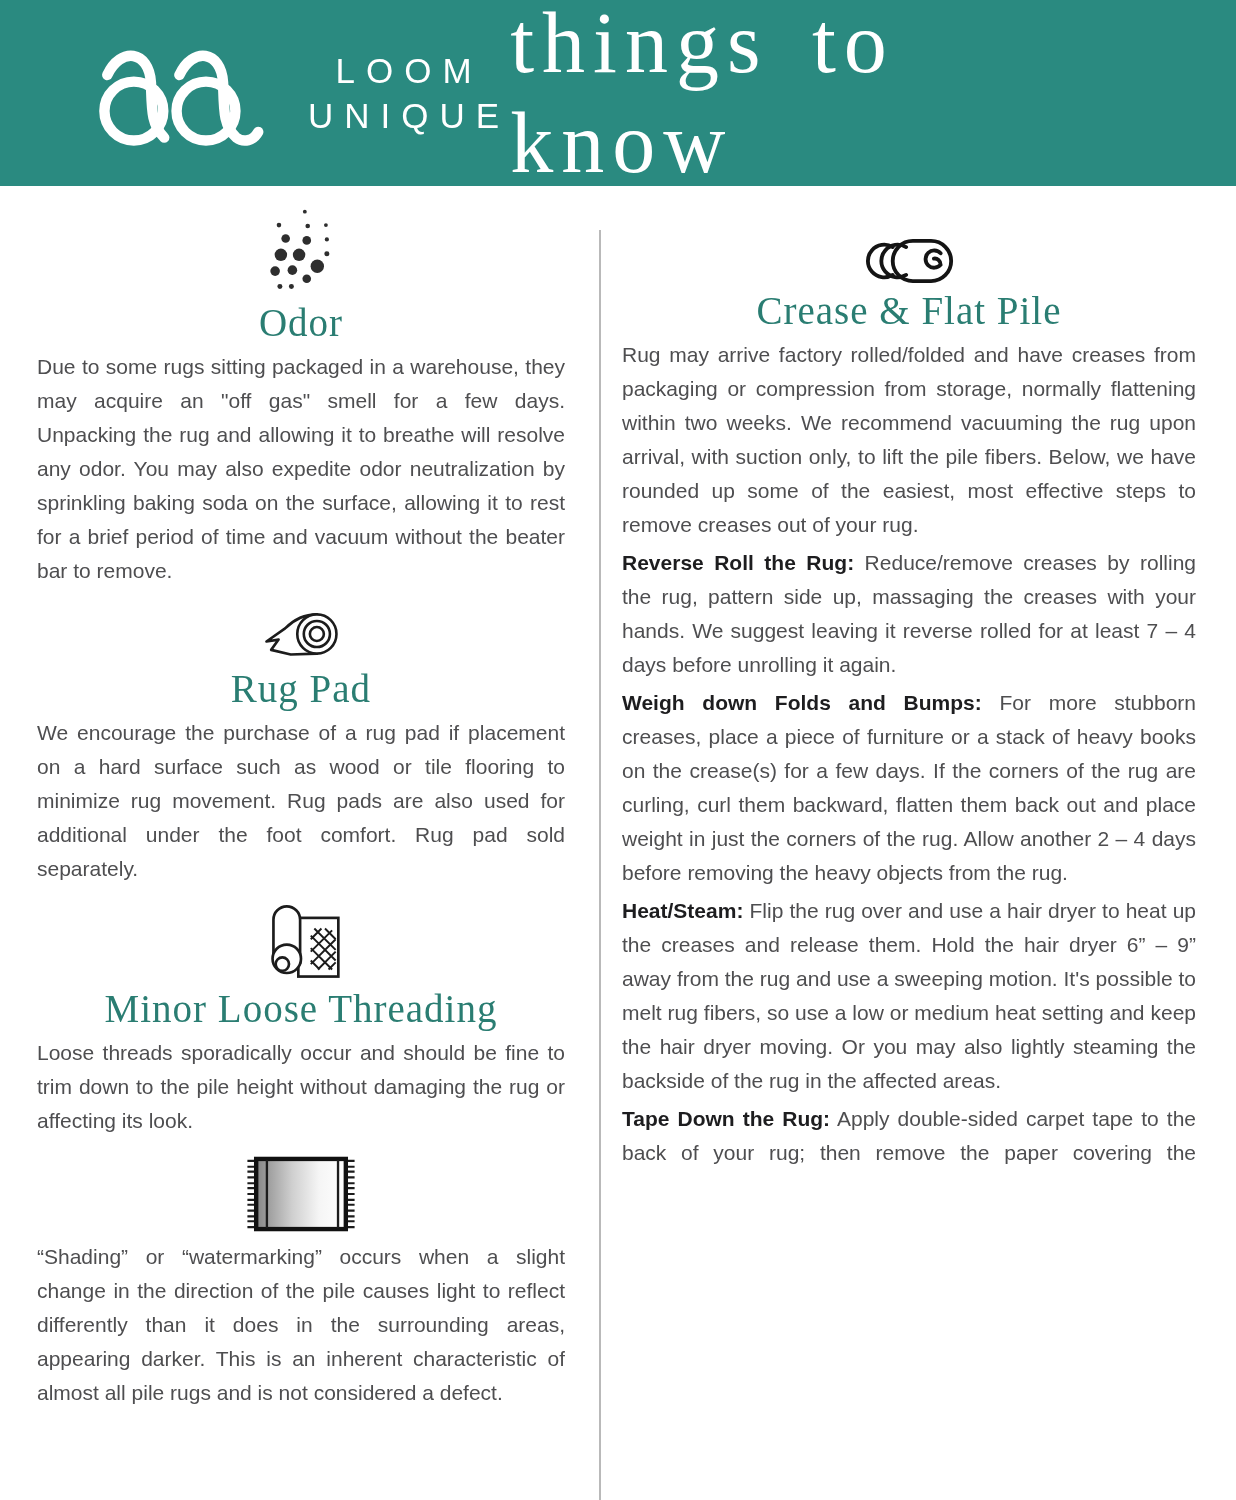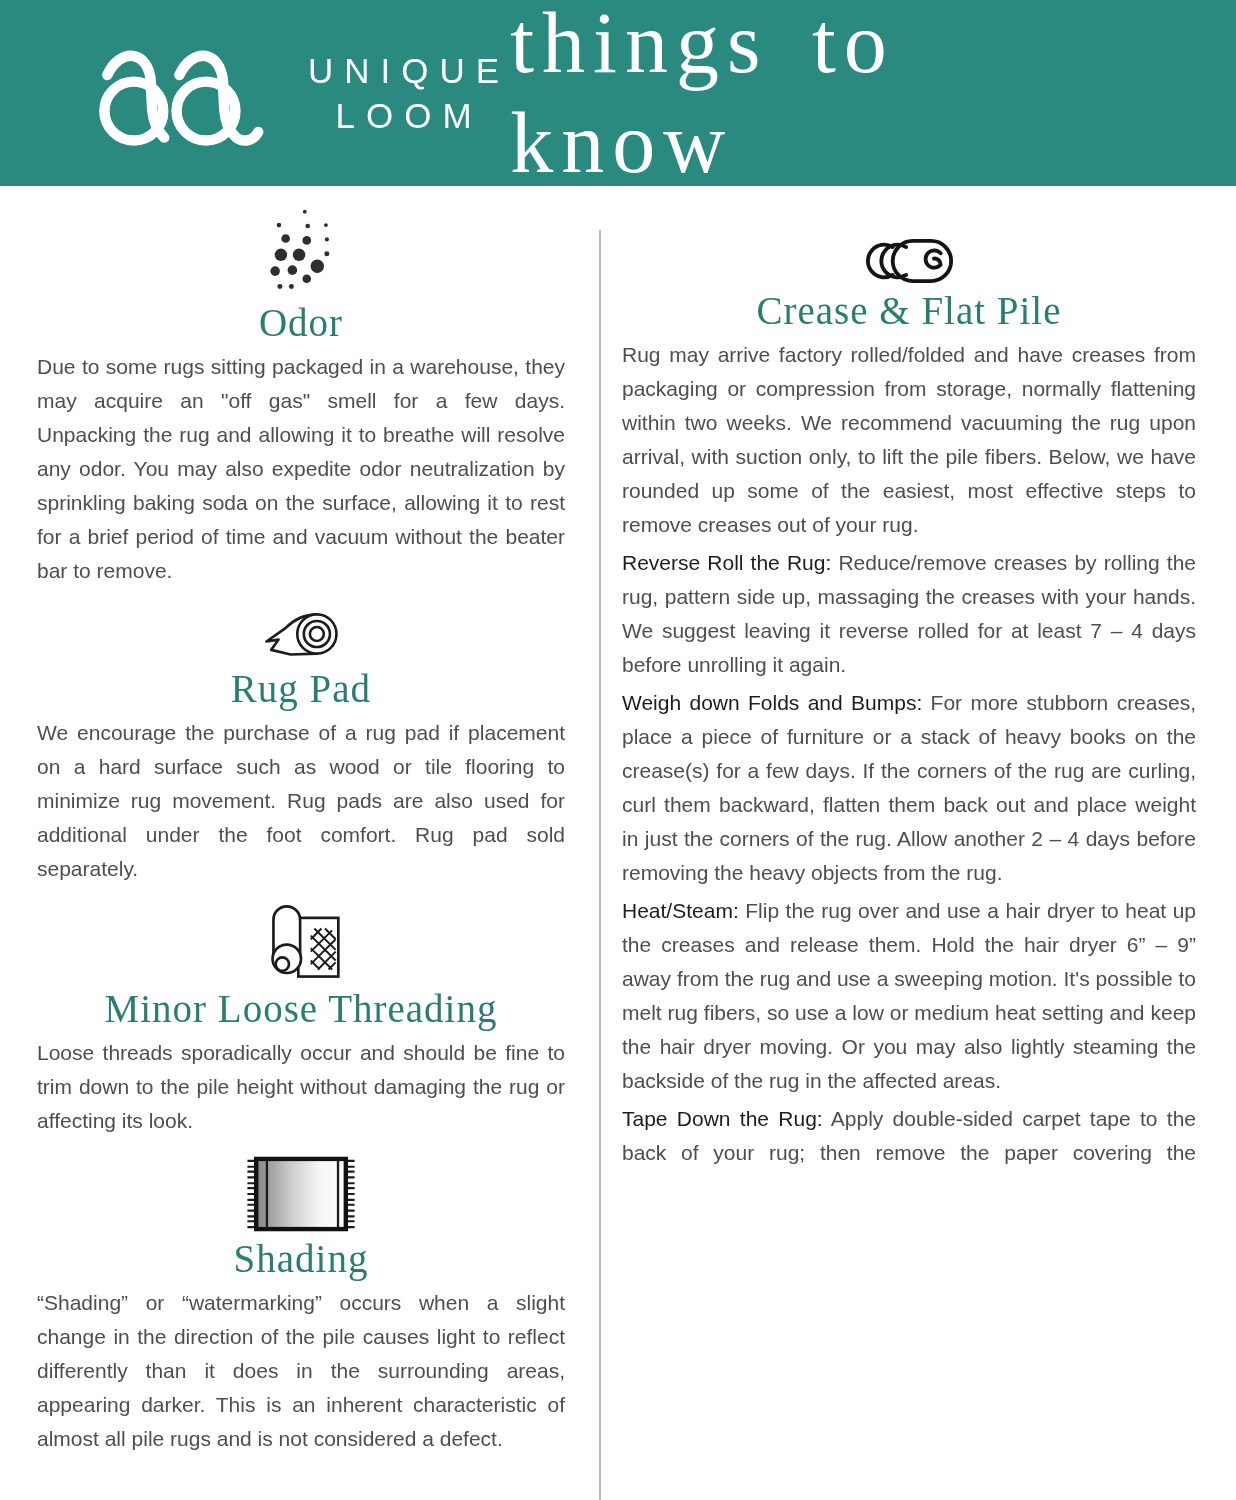--- a/index.html
+++ b/index.html
@@ -68,21 +68,21 @@
     line-height: 46px;
     letter-spacing: 1px;
   }
   p.body {
     margin: 4px 0 0 0;
     color: #4e4e50;
     font-size: 21px;
     line-height: 34px;
     text-align: justify;
   }
-  p.body strong { color: #1d1d1f; font-weight: 400; }
+  p.body strong { color: #1d1d1f; font-weight: 700; }
 
   
   .mt18 { margin-top: 18px; } .mt14 { margin-top: 14px; }
   .mt10 { margin-top: 10px; } .mt12 { margin-top: 12px; }
   .mt16 { margin-top: 16px; } .mt22 { margin-top: 22px; }
   .mt52 { margin-top: 52px; } .tip  { margin-top: 22px; }
   .tip-first { margin-top: 18px; }
 </style>
 </head>
 <body>
@@ -91,22 +91,22 @@
 
   <header class="band">
     <div class="brand">
       <svg class="brand-mark" width="190" height="112" viewBox="0 0 200 118" fill="none" stroke="#ffffff" stroke-width="11" stroke-linecap="round">
         <circle cx="44" cy="78" r="31"></circle>
         <path d="M16,40 C30,10 60,14 62,48 C63,76 62,92 76,106"></path>
         <circle cx="120" cy="78" r="31"></circle>
         <path d="M92,40 C106,10 136,14 138,48 C139,76 138,94 152,106 C160,112 170,109 175,100"></path>
       </svg>
       <div class="brand-text">
+        <div>LOOM</div>
         <div>UNIQUE</div>
-        <div>LOOM</div>
       </div>
     </div>
     <h1>things to know</h1>
   </header>
 
   <div class="divider"></div>
 
   <section class="col left">
 
     <div>
@@ -173,21 +173,20 @@
               <stop offset="1" stop-color="#ffffff"></stop>
             </linearGradient>
           </defs>
           <path stroke="#1c1c1c" stroke-width="2.2" d="M1,5H9 M1,11H9 M1,16H9 M1,22H9 M1,28H9 M1,33H9 M1,39H9 M1,45H9 M1,50H9 M1,56H9 M1,62H9 M1,67H9 M1,73H9"></path>
           <path stroke="#1c1c1c" stroke-width="2.2" d="M103,5H111 M103,11H111 M103,16H111 M103,22H111 M103,28H111 M103,33H111 M103,39H111 M103,45H111 M103,50H111 M103,56H111 M103,62H111 M103,67H111 M103,73H111"></path>
           <rect x="10" y="3" width="92" height="72" fill="url(#shadeGrad)" stroke="#111111" stroke-width="4.5"></rect>
           <line x1="21" y1="4" x2="21" y2="74" stroke="#1c1c1c" stroke-width="2.4"></line>
           <line x1="94" y1="4" x2="94" y2="74" stroke="#1c1c1c" stroke-width="2.4"></line>
         </svg>
       </div>
-      <h2 class="sec-title mt14">Shading</h2>
       <p class="body">“Shading” or “watermarking” occurs when a slight change in the direction of the pile causes light to reflect differently than it does in the surrounding areas, appearing darker. This is an inherent characteristic of almost all pile rugs and is not considered a defect.</p>
     </div>
 
   </section>
 
   <section class="col right">
 
     <div>
       <div class="icn mt52">
         <svg width="92" height="46" viewBox="0 0 96 48" fill="none" stroke="#141414" stroke-width="4" stroke-linecap="round">

